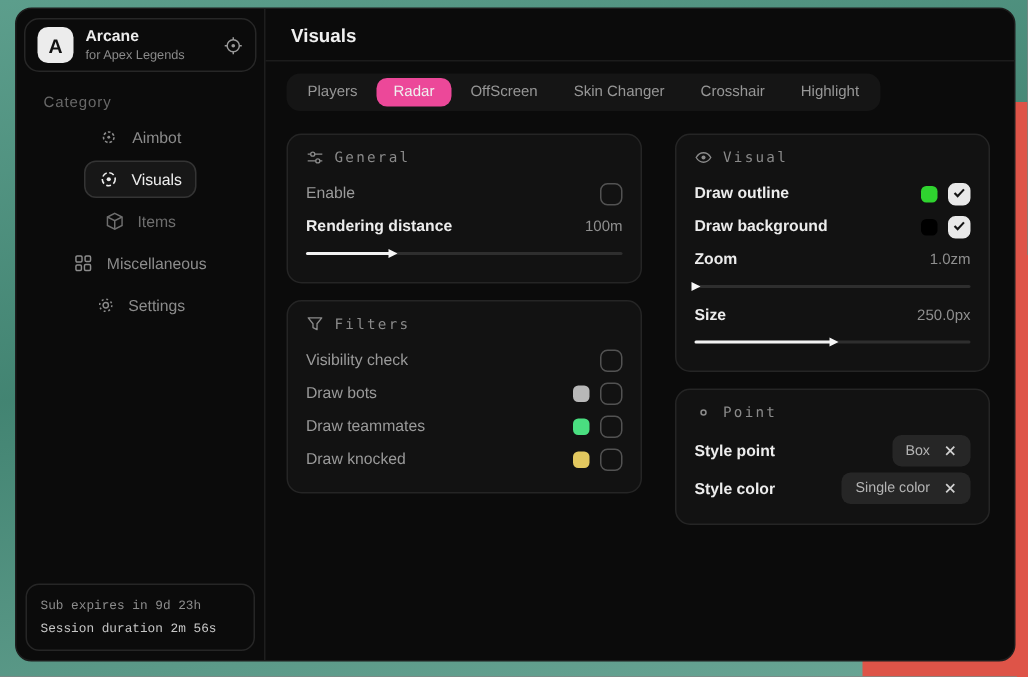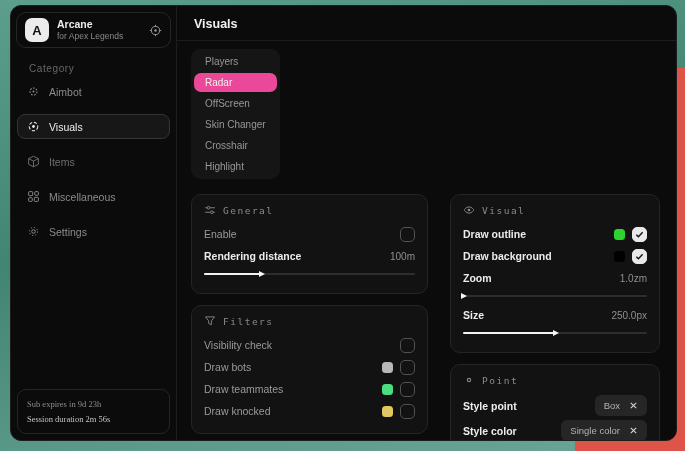--- a/index.html
+++ b/index.html
@@ -24,39 +24,39 @@
     padding:5px 8px; display:flex; align-items:center; gap:8px; }
   .logo { width:24px; height:24px; background:#ececec; border-radius:7px; color:#121212;
     font-weight:bold; font-size:13px; display:flex; align-items:center; justify-content:center; }
   .brand-text { flex:1; line-height:1.25; }
   .brand-title { font-size:10.5px; font-weight:700; color:#ededed; }
   .brand-sub { font-size:8.5px; color:#8a8a8a; }
   .brand-target { color:#9a9a9a; display:flex; }
 
   .category { margin:15px 0 5px 18px; font-size:10px; color:#686868; letter-spacing:.6px; }
 
-  .nav { padding:0 6px; display:flex; flex-direction:column; gap:10px; }
+  .nav { padding:0 6px; display:flex; flex-direction:column; gap:3px;align-items:center; }
   .nav-item { height:25px; display:flex; align-items:center; gap:9px; padding:0 9px;
     border-radius:8px; color:#8c8c8c; font-size:10.5px; border:1px solid transparent; cursor:pointer; }
   .nav-item .nicon { display:flex; width:13px; justify-content:center; }
   .nav-item.active { background:#171717; border-color:#343434; color:#ededed; }
   .nav-item.dim { color:#6e6e6e; }
 
   .status-card { margin:auto 6px 6px 6px; border:1px solid #262626; border-radius:9px;
-    padding:7px 9px; font-family:Liberation Serif, serif; font-size:8.5px; line-height:1.7; }
+    padding:7px 9px; font-family:Liberation Mono, monospace; font-size:8.5px; line-height:1.7; }
   .status-line1 { color:#8d8d8d; }
   .status-line2 { color:#c6c6c6; }
 
   
   .main { flex:1; display:flex; flex-direction:column; min-width:0; }
   .main-header { padding:11px 0 9px 17px; border-bottom:1px solid #1c1c1c; }
   .main-title { font-size:12.5px; font-weight:700; color:#f0f0f0; }
 
   .tabbar { margin:8px 0 0 14px; align-self:flex-start; background:#151515;
-    border-radius:9px; padding:3px; display:flex; gap:2px;flex-direction:column; }
+    border-radius:9px; padding:3px; display:flex; gap:2px; }
   .tab { padding:4px 11px; font-size:10px; color:#979797; border-radius:7px; cursor:pointer; white-space:nowrap; }
   .tab.active { background:#ec4899; color:#f0f0f0; }
 
   .content { padding:15px 16px 0 14px; display:flex; gap:22px; align-items:flex-start; }
   .col-left { width:237px; flex:0 0 237px; display:flex; flex-direction:column; gap:11px; }
   .col-right { flex:1; display:flex; flex-direction:column; gap:11px; }
 
   .card { background:#121212; border:1px solid #252525; border-radius:10px; padding:9px 12px 11px 12px; }
   .card-header { display:flex; align-items:center; gap:7px; color:#8a8a8a;
     font-family:"DejaVu Sans Mono", monospace; font-size:9.5px; letter-spacing:1.5px; margin-bottom:7px; }

